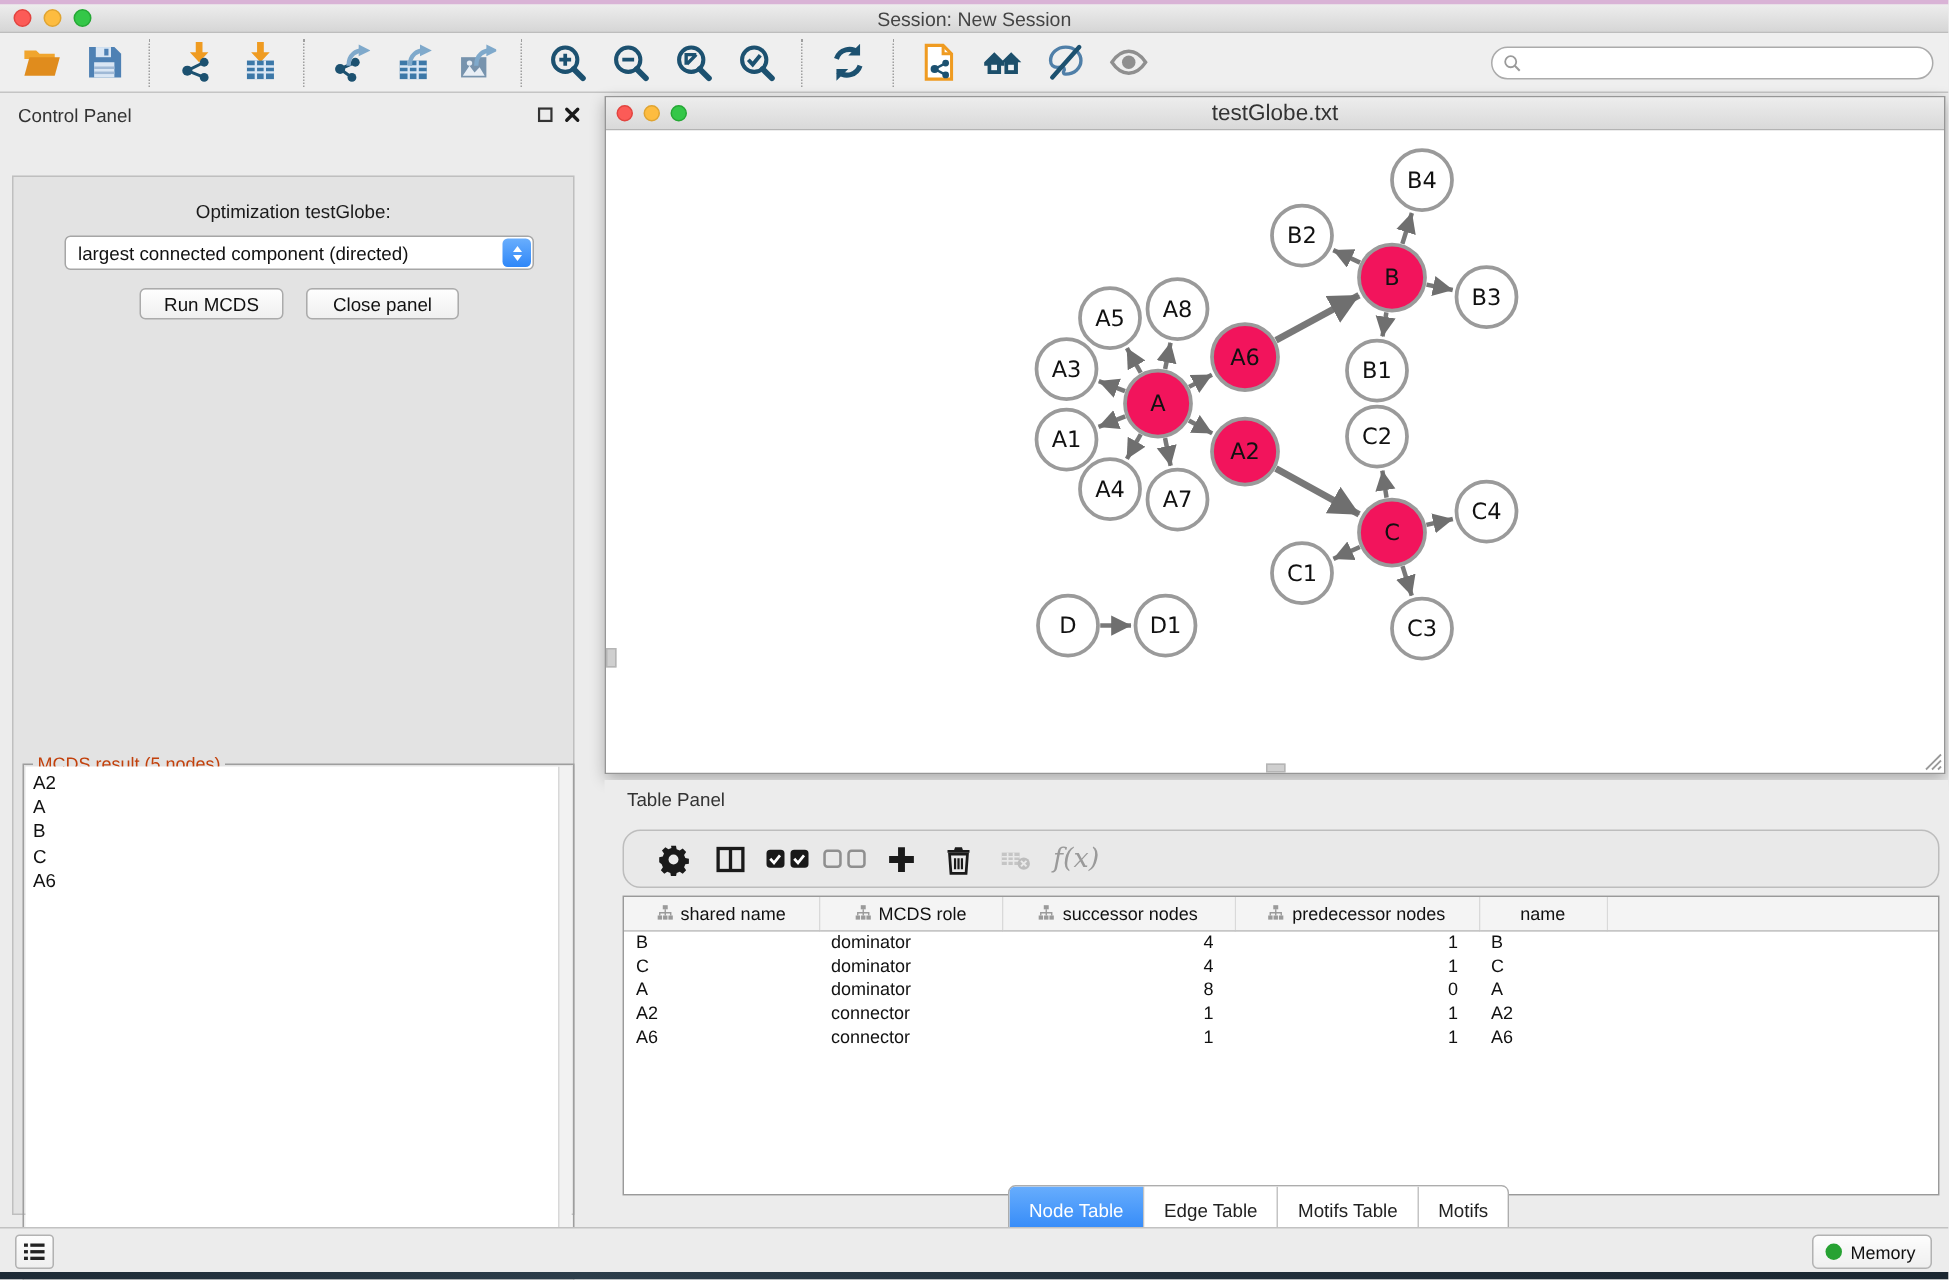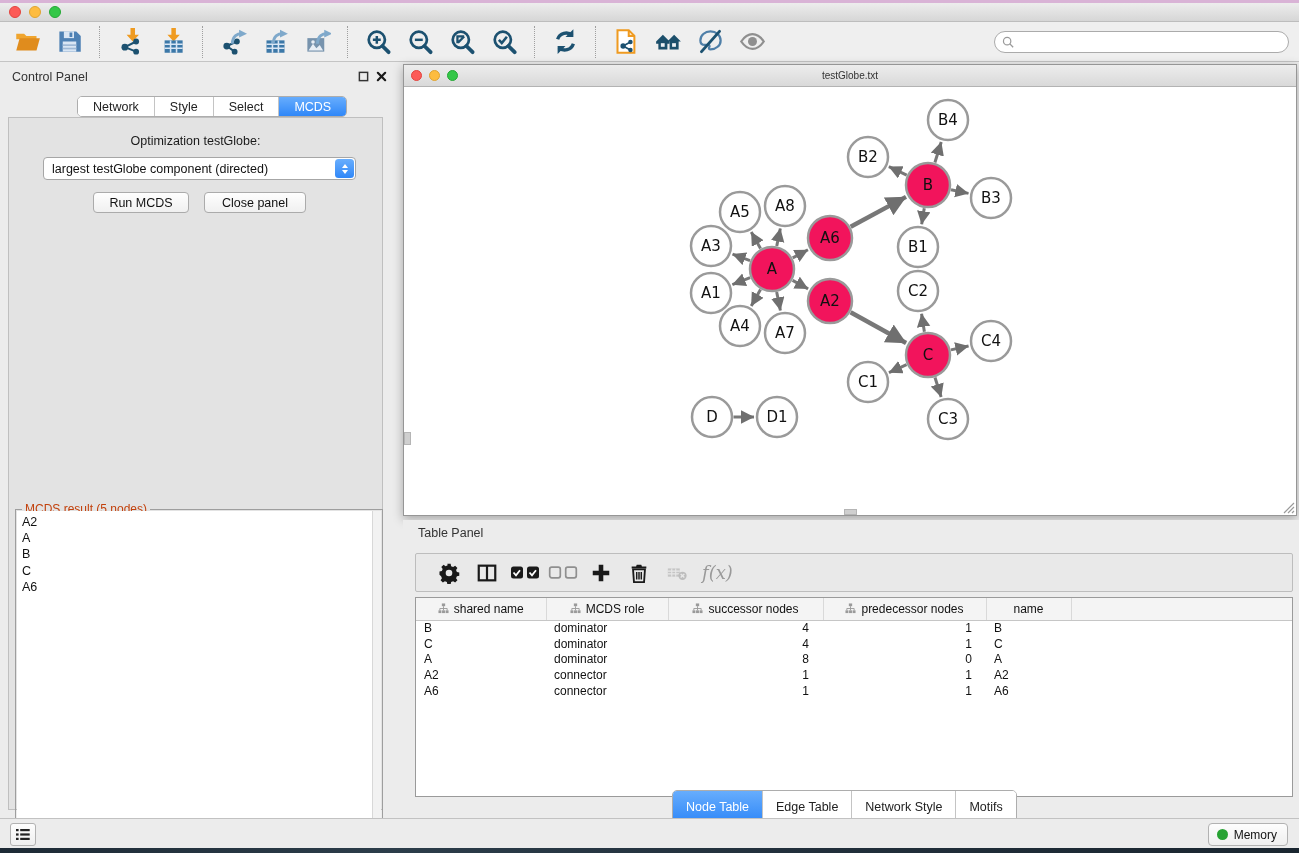--- a/index.html
+++ b/index.html
@@ -68,33 +68,33 @@
   .gb-item { font-size:12.5px; color:#111; padding-left:5px; line-height:16.2px; }
   .gb-list .pad-top { height:3px; }
 
   
   .net-window { position:absolute; left:403px; top:64px; width:894px; height:452px;
     border:1px solid #969696; background:#fff; box-shadow:0 3px 10px rgba(0,0,0,.3); }
   .net-titlebar { height:22px; background:linear-gradient(#ededed,#d9d9d9); border-bottom:1px solid #b3b3b3;
     display:flex; align-items:center; position:relative; }
   .net-titlebar .lights { margin-left:7px; gap:7px; }
   .net-titlebar .light { width:11px; height:11px; }
-  .net-title { position:absolute; left:0; right:0; text-align:center; font-size:10px; color:#333; }
+  .net-title { position:absolute; left:0; right:0; text-align:center; font-size:15px; color:#333; }
   .net-canvas { position:relative; width:100%; height:428px; background:#fff; }
   .net-canvas svg.graph { position:absolute; left:0; top:0; }
   .vscroll-thumb { position:absolute; left:0px; top:345px; width:7px; height:13px; background:#cfcfcf; border:1px solid #b5b5b5; }
   .hscroll-thumb { position:absolute; left:440px; bottom:0px; width:13px; height:6px; background:#cfcfcf; border:1px solid #b5b5b5; }
   .resize-corner { position:absolute; right:1px; bottom:1px; width:13px; height:13px; }
 
   
   .table-panel { position:absolute; left:403px; top:520px; width:896px; height:298px; background:#ececec; }
   .tp-head { position:absolute; left:0; top:0; width:100%; height:26px; }
   .tp-head .tp-title { position:absolute; left:15px; top:6px; font-size:12.5px; color:#333; }
   .tp-toolbar { position:absolute; left:12px; top:33px; width:878px; height:39px; background:#e9e9e9;
-    border:1px solid #bdbdbd; border-radius:2px; display:flex; align-items:center; padding-left:14px; }
+    border:1px solid #bdbdbd; border-radius:12px; display:flex; align-items:center; padding-left:14px; }
   .tpt-btn { width:38px; height:30px; display:flex; align-items:center; justify-content:center; background:none; border:none; }
   .tpt-btn svg { width:22px; height:22px; }
   .tpt-btn.dis { opacity:.55; }
   .fx-label { font-size:18px; color:#9a9a9a; font-style:italic; font-family:"DejaVu Serif", serif; margin-left:6px; }
 
   .tp-table { position:absolute; left:12px; top:77px; width:878px; height:200px; background:#ffffff;
     border:1px solid #9a9a9a; overflow:hidden; }
   table.grid { border-collapse:collapse; table-layout:fixed; width:100%; }
   .grid th { height:22px; background:#f4f4f4; border-bottom:1px solid #c6c6c6; border-right:1px solid #d9d9d9;
     font-size:12px; font-weight:normal; color:#111; text-align:center; position:relative; }
@@ -288,20 +288,21 @@
       <path d="M2 2l8 8M10 2l-8 8" stroke="#1a1a1a" stroke-width="2.4" stroke-linecap="round"></path>
     </symbol>
     <symbol id="s-resize" viewBox="0 0 13 13">
       <path d="M12 2 2 12M12 6 6 12M12 10l-2 2" stroke="#9a9a9a" stroke-width="1.2"></path>
     </symbol>
   </defs>
 </svg>
 
 <div class="top-strip"></div>
 <div class="titlebar">
+  <div class="title">Session: New Session</div>
   <div class="lights">
     <div class="light red"></div>
     <div class="light yellow"></div>
     <div class="light green"></div>
   </div>
 </div>
 
 <div class="toolbar">
 
   <div class="tb-group">
@@ -416,30 +417,24 @@
         <svg>
           <use href="#s-float"></use>
         </svg>
       </span>
     <span class="panel-ctl" style="left:376px">
         <svg>
           <use href="#s-close"></use>
         </svg>
       </span>
   </div>
-  <div class="seg-tabs cp-tabs">
-      <div class="seg-tab">Network</div>
-      <div class="seg-tab">Style</div>
-      <div class="seg-tab">Select</div>
-      <div class="seg-tab sel">MCDS</div>
-    </div>
   <div class="cp-content">
     <div class="opt-label">Optimization testGlobe:</div>
     <div class="dropdown">
-      <span class="dd-text">largest testGlobe component (directed)</span>
+      <span class="dd-text">largest connected component (directed)</span>
       <span class="dd-stepper">
         <span class="tri up"></span>
           <span class="tri down"></span>
       </span>
     </div>
     <button class="cp-btn run-btn">Run MCDS</button>
     <button class="cp-btn close-btn">Close panel</button>
     <div class="groupbox">
       <span class="gb-legend">MCDS result (5 nodes)</span>
       <div class="gb-list">
@@ -724,21 +719,21 @@
             <td class="r">1</td>
             <td class="l">A6</td>
             <td></td>
           </tr>
         </tbody>
     </table>
   </div>
   <div class="seg-tabs tp-tabs">
       <div class="seg-tab sel">Node Table</div>
       <div class="seg-tab">Edge Table</div>
-      <div class="seg-tab">Network Style</div>
+      <div class="seg-tab">Motifs Table</div>
       <div class="seg-tab">Motifs</div>
     </div>
 </div>
 
 <div class="statusbar">
   <div class="list-btn">
     <svg>
         <use href="#s-list"></use>
       </svg>
   </div>

